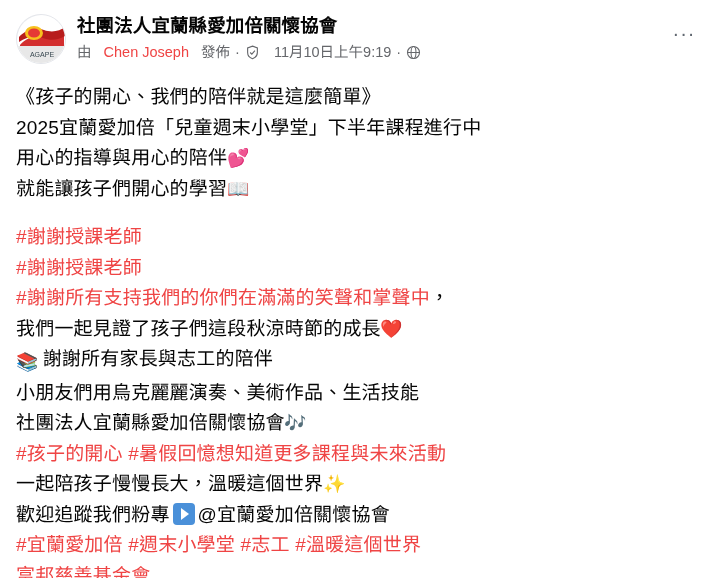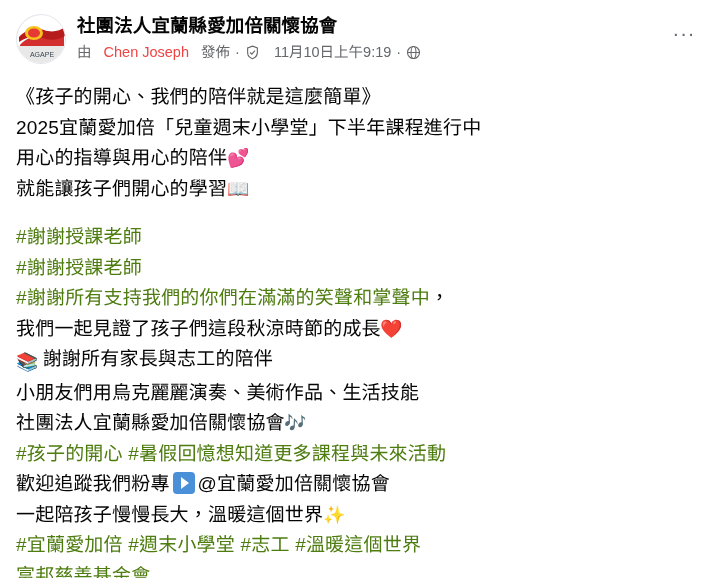--- a/index.html
+++ b/index.html
@@ -94,21 +94,21 @@
   .post-body .line {
     white-space: pre-wrap;
     word-break: break-word;
     min-height: 30px;
   }
   .post-body .line.blank {
     height: 18px;
     min-height: 18px;
   }
   .tag {
-    color: #4d7c0f;
+    color: #ef4444;
     margin-top: 20px;
   }
   .emoji {
     font-family: "DejaVu Sans", sans-serif;
     font-size: 18px;
   }
   .heart-emoji { color: #e0245e; }
   .red-heart { color: #e0162b; }
   .book-emoji { color: #8a6d3b; }
   .sparkle { color: #d7b02a; }
@@ -198,19 +198,19 @@
     <div class="line blank"></div>
 
     <div class="line"><span class="tag">#謝謝授課老師</span></div>
     <div class="line"><span class="tag">#謝謝授課老師</span></div>
     <div class="line"><span class="tag">#謝謝所有支持我們的你們在滿滿的笑聲和掌聲中</span><span>，</span></div>
     <div class="line"><span>我們一起見證了孩子們這段秋涼時節的成長</span><span class="emoji red-heart">❤️</span></div>
     <div class="line"><span class="emoji book-glyph">📚</span><span>謝謝所有家長與志工的陪伴</span></div>
     <div class="line">小朋友們用烏克麗麗演奏、美術作品、生活技能</div>
     <div class="line"><span>社團法人宜蘭縣愛加倍關懷協會</span><span class="emoji note-emoji">🎶</span></div>
     <div class="line"><span class="tag">#孩子的開心 #暑假回憶想知道更多課程與未來活動</span></div>
+    <div class="line"><span>一起陪孩子慢慢長大，溫暖這個世界</span><span class="emoji sparkle">✨</span></div>
     <div class="line"><span>歡迎追蹤我們粉專</span><span class="play-badge"></span><span>@宜蘭愛加倍關懷協會</span></div>
-    <div class="line"><span>一起陪孩子慢慢長大，溫暖這個世界</span><span class="emoji sparkle">✨</span></div>
     <div class="line"><span class="tag">#宜蘭愛加倍 #週末小學堂 #志工 #溫暖這個世界</span></div>
     <div class="line"><span class="tag">富邦慈善基金會</span></div>
 
   </div>
 </div>
 
 </body></html>

